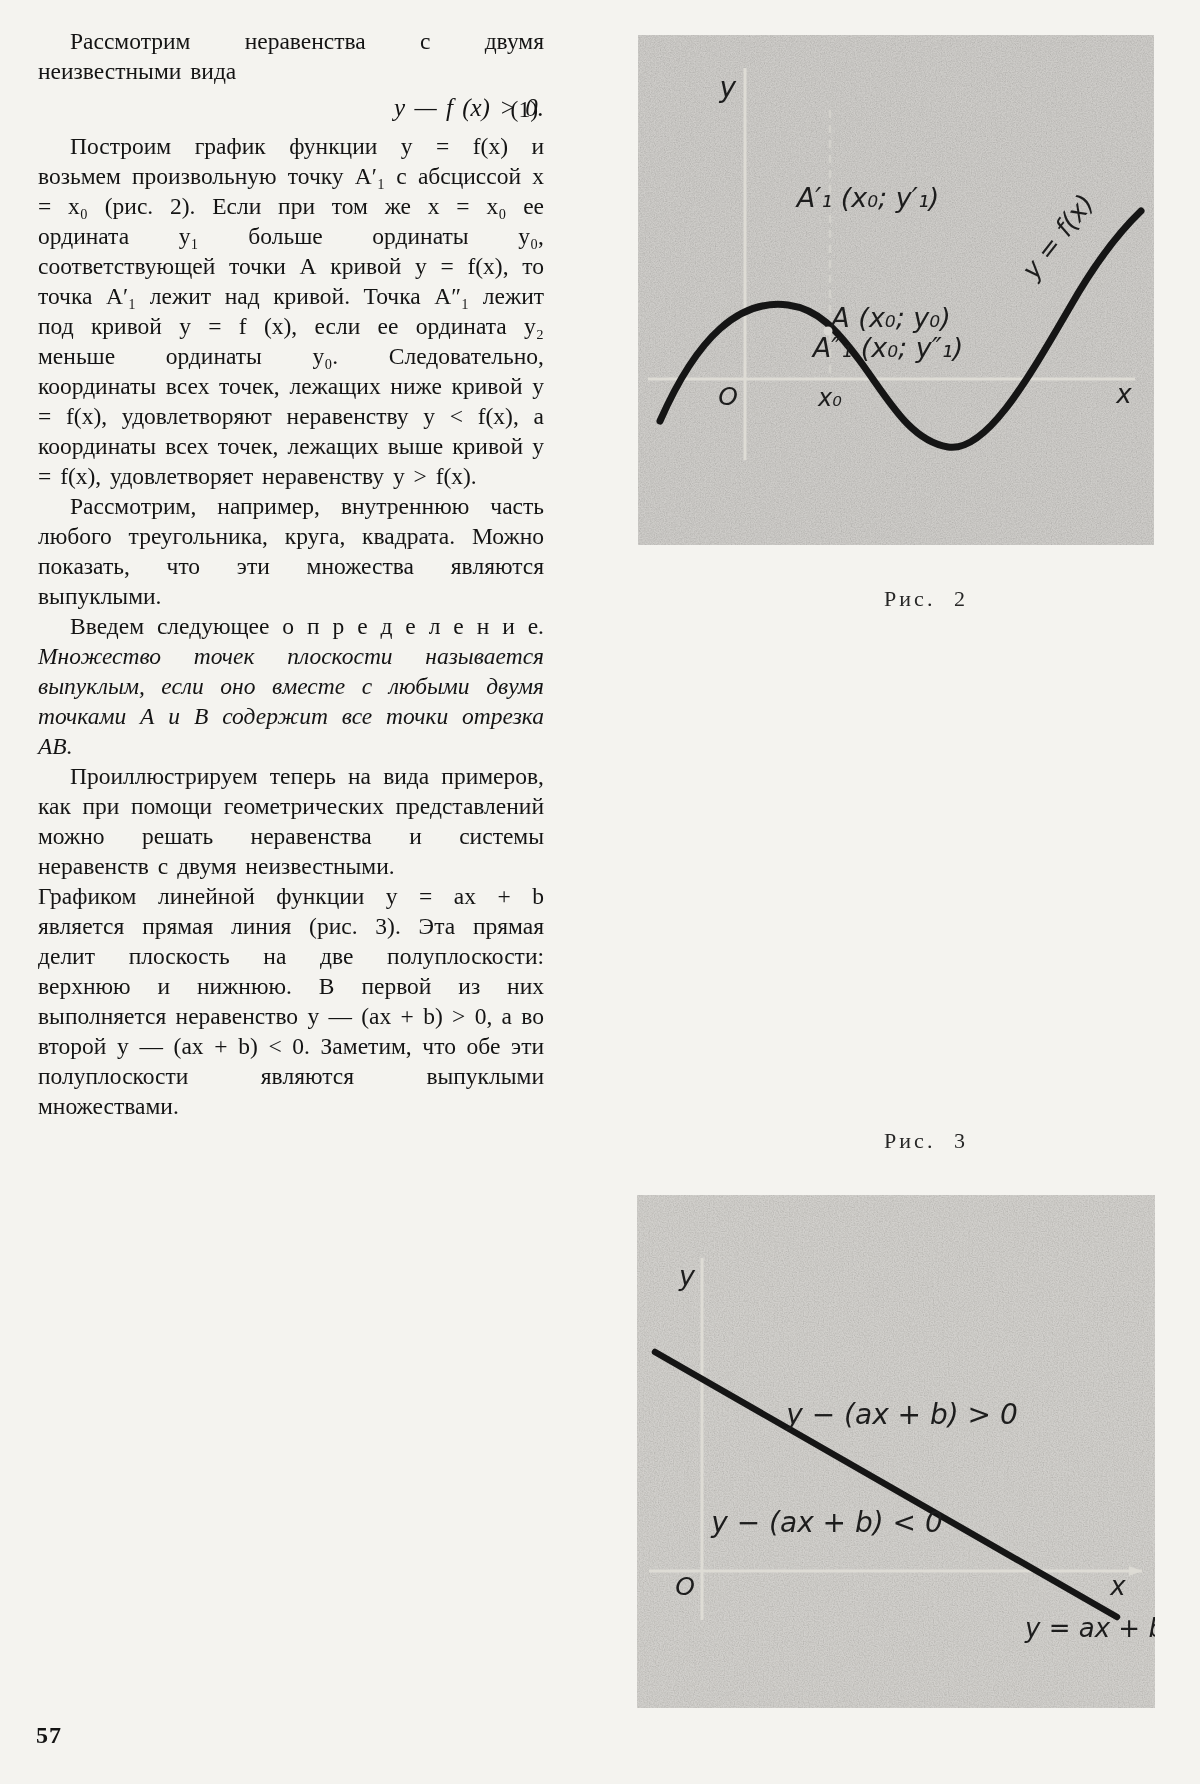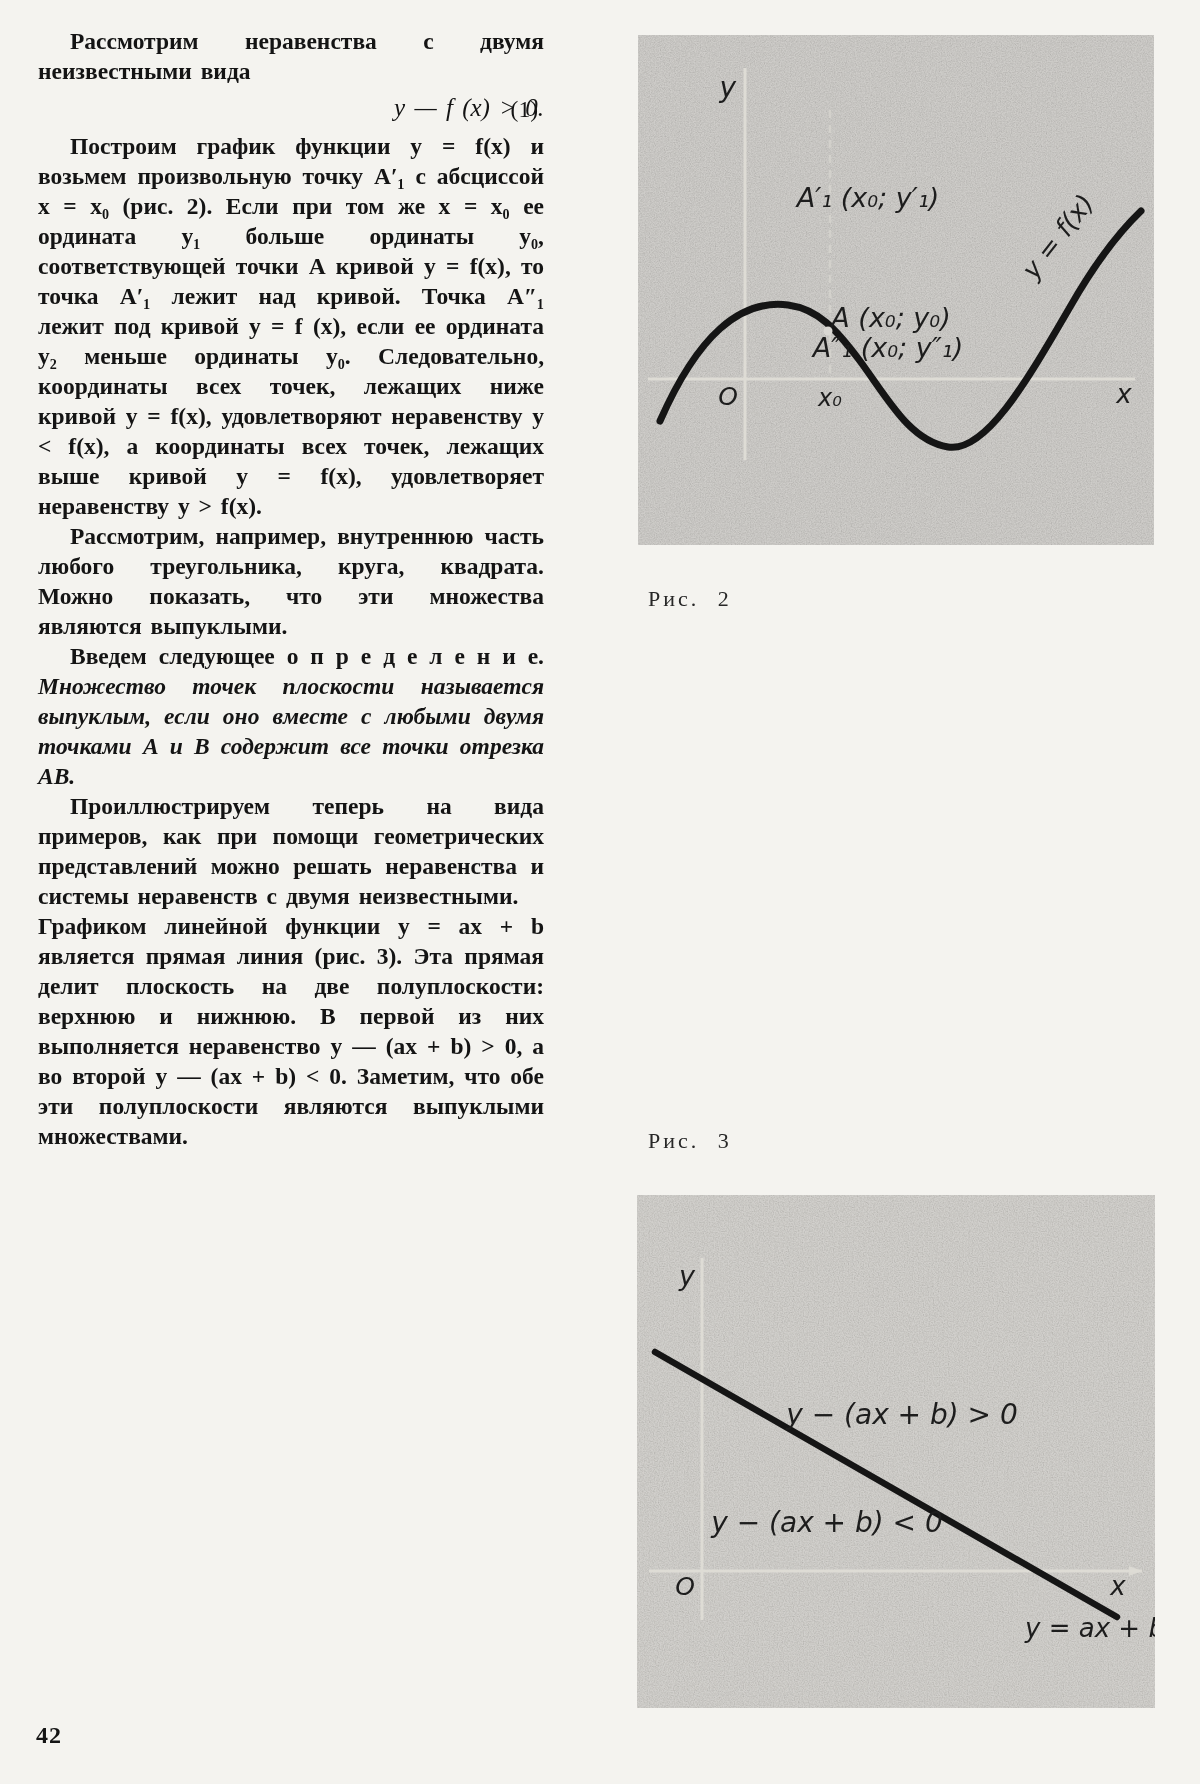--- a/index.html
+++ b/index.html
@@ -9,33 +9,33 @@
     position:relative;
     font-family:"Liberation Serif", serif;
     color:#141414;
     overflow:hidden;
   }
   .text-column{
     position:absolute;left:38px;top:26px;width:506px;
     font-size:23.5px;line-height:30px;
     text-align:justify;word-spacing:3px;
   }
-  .para{margin:0;text-indent:32px;font-weight:bold;}
+  .para{margin:0;text-indent:32px;}
   .para.no-indent{text-indent:0;}
   .para em{font-style:italic;}
   .equation{
     position:relative;margin:7px 0 8px 0;text-align:right;
     font-style:italic;font-size:25px;text-indent:0;
   }
   .equation .eq-num{
     position:absolute;right:6px;top:1px;font-style:normal;font-size:23.5px;
   }
   .photo{position:absolute;display:block;}
   .fig-caption{
-    position:absolute;width:516px;left:648px;
+    position:absolute;width:516px;left:668px;text-align:center;
     font-size:22px;letter-spacing:3px;word-spacing:10px;color:#272727;
   }
   .page-number{
     position:absolute;left:36px;top:1722px;
     font-weight:bold;font-size:24px;letter-spacing:1px;
   }
   .fig-label{
     font-family:"DejaVu Sans", sans-serif;
     font-style:italic;
     fill:#1d1d1d;
@@ -118,13 +118,13 @@
 
   <text class="fig-label" x="58" y="90" font-size="27" text-anchor="end">y</text>
   <text class="fig-label" x="48" y="400" font-size="25" text-anchor="middle">O</text>
   <text class="fig-label" x="481" y="400" font-size="26" text-anchor="middle">x</text>
 
   <text class="fig-label" x="265" y="229" font-size="28" text-anchor="middle">y − (ax + b) &gt; 0</text>
   <text class="fig-label" x="190" y="337" font-size="28" text-anchor="middle">y − (ax + b) &lt; 0</text>
   <text class="fig-label" x="458" y="442" font-size="26" text-anchor="middle">y = ax + b</text>
 </svg>
 
-<div class="page-number">42</div>
+<div class="page-number">57</div>
 
 </body></html>

